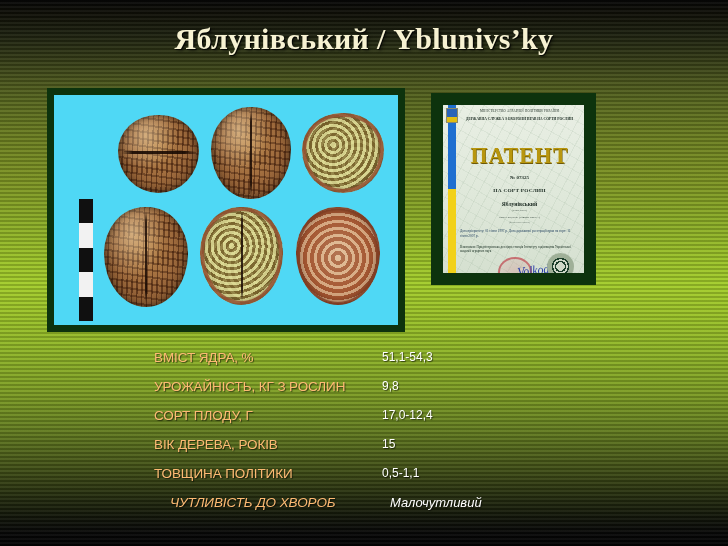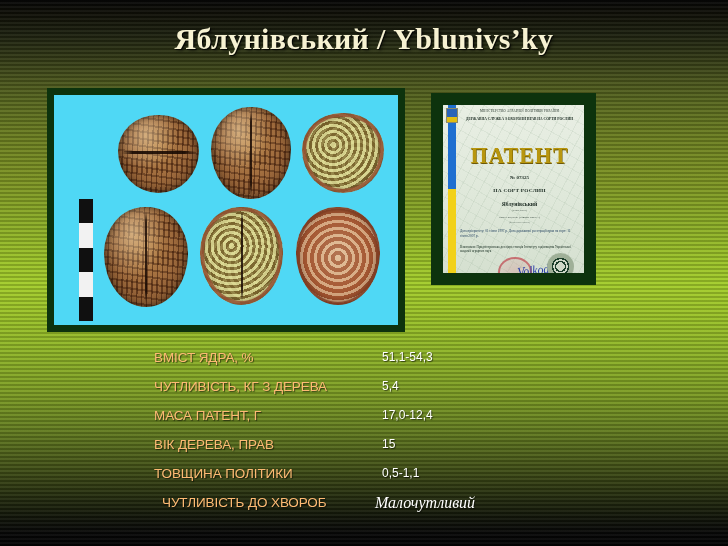--- a/index.html
+++ b/index.html
@@ -268,26 +268,25 @@
     margin-left: 32px;
   }
   .spec-value {
     position: absolute;
     left: 260px;
     top: 0;
     font-size: 12px;
     color: #ffffff;
     text-shadow: 1px 1px 1px rgba(0,0,0,0.55);
   }
-  .spec-row.last .spec-label { left: 8px; }
+  .spec-row.last .spec-label { left: 16px; font-style: italic; }
   .spec-row.last .spec-value {
-    left: 253px;
+    left: 268px;
     font-style: italic;
-    font-size: 16px;
-    font-family: Liberation Serif, serif;
+    font-size: 13px;
   }
 </style>
 </head>
 <body>
 
 <div id="slide">
 
   <div id="bg-gradient"></div>
   <div id="bg-scanlines"></div>
 
@@ -341,31 +340,31 @@
   </div>
 
   <div id="spec-table">
 
     <div class="spec-row">
       <div class="spec-label">ВМІСТ ЯДРА, %</div>
       <div class="spec-value">51,1-54,3</div>
     </div>
 
     <div class="spec-row">
-      <div class="spec-label">ЧУТЛИВІСТЬ, КГ З ДЕРЕВА</div>
-      <div class="spec-value">5,4</div>
-    </div>
-
-    <div class="spec-row">
-      <div class="spec-label">МАСА ПАТЕНТ, Г</div>
+      <div class="spec-label">УРОЖАЙНІСТЬ, КГ З РОСЛИН</div>
+      <div class="spec-value">9,8</div>
+    </div>
+
+    <div class="spec-row">
+      <div class="spec-label">СОРТ ПЛОДУ, Г</div>
       <div class="spec-value">17,0-12,4</div>
     </div>
 
     <div class="spec-row">
-      <div class="spec-label">ВІК ДЕРЕВА, ПРАВ</div>
+      <div class="spec-label">ВІК ДЕРЕВА, РОКІВ</div>
       <div class="spec-value">15</div>
     </div>
 
     <div class="spec-row">
       <div class="spec-label">ТОВЩИНА ПОЛІТИКИ</div>
       <div class="spec-value">0,5-1,1</div>
     </div>
 
     <div class="spec-row last">
       <div class="spec-label">ЧУТЛИВІСТЬ ДО ХВОРОБ</div>

